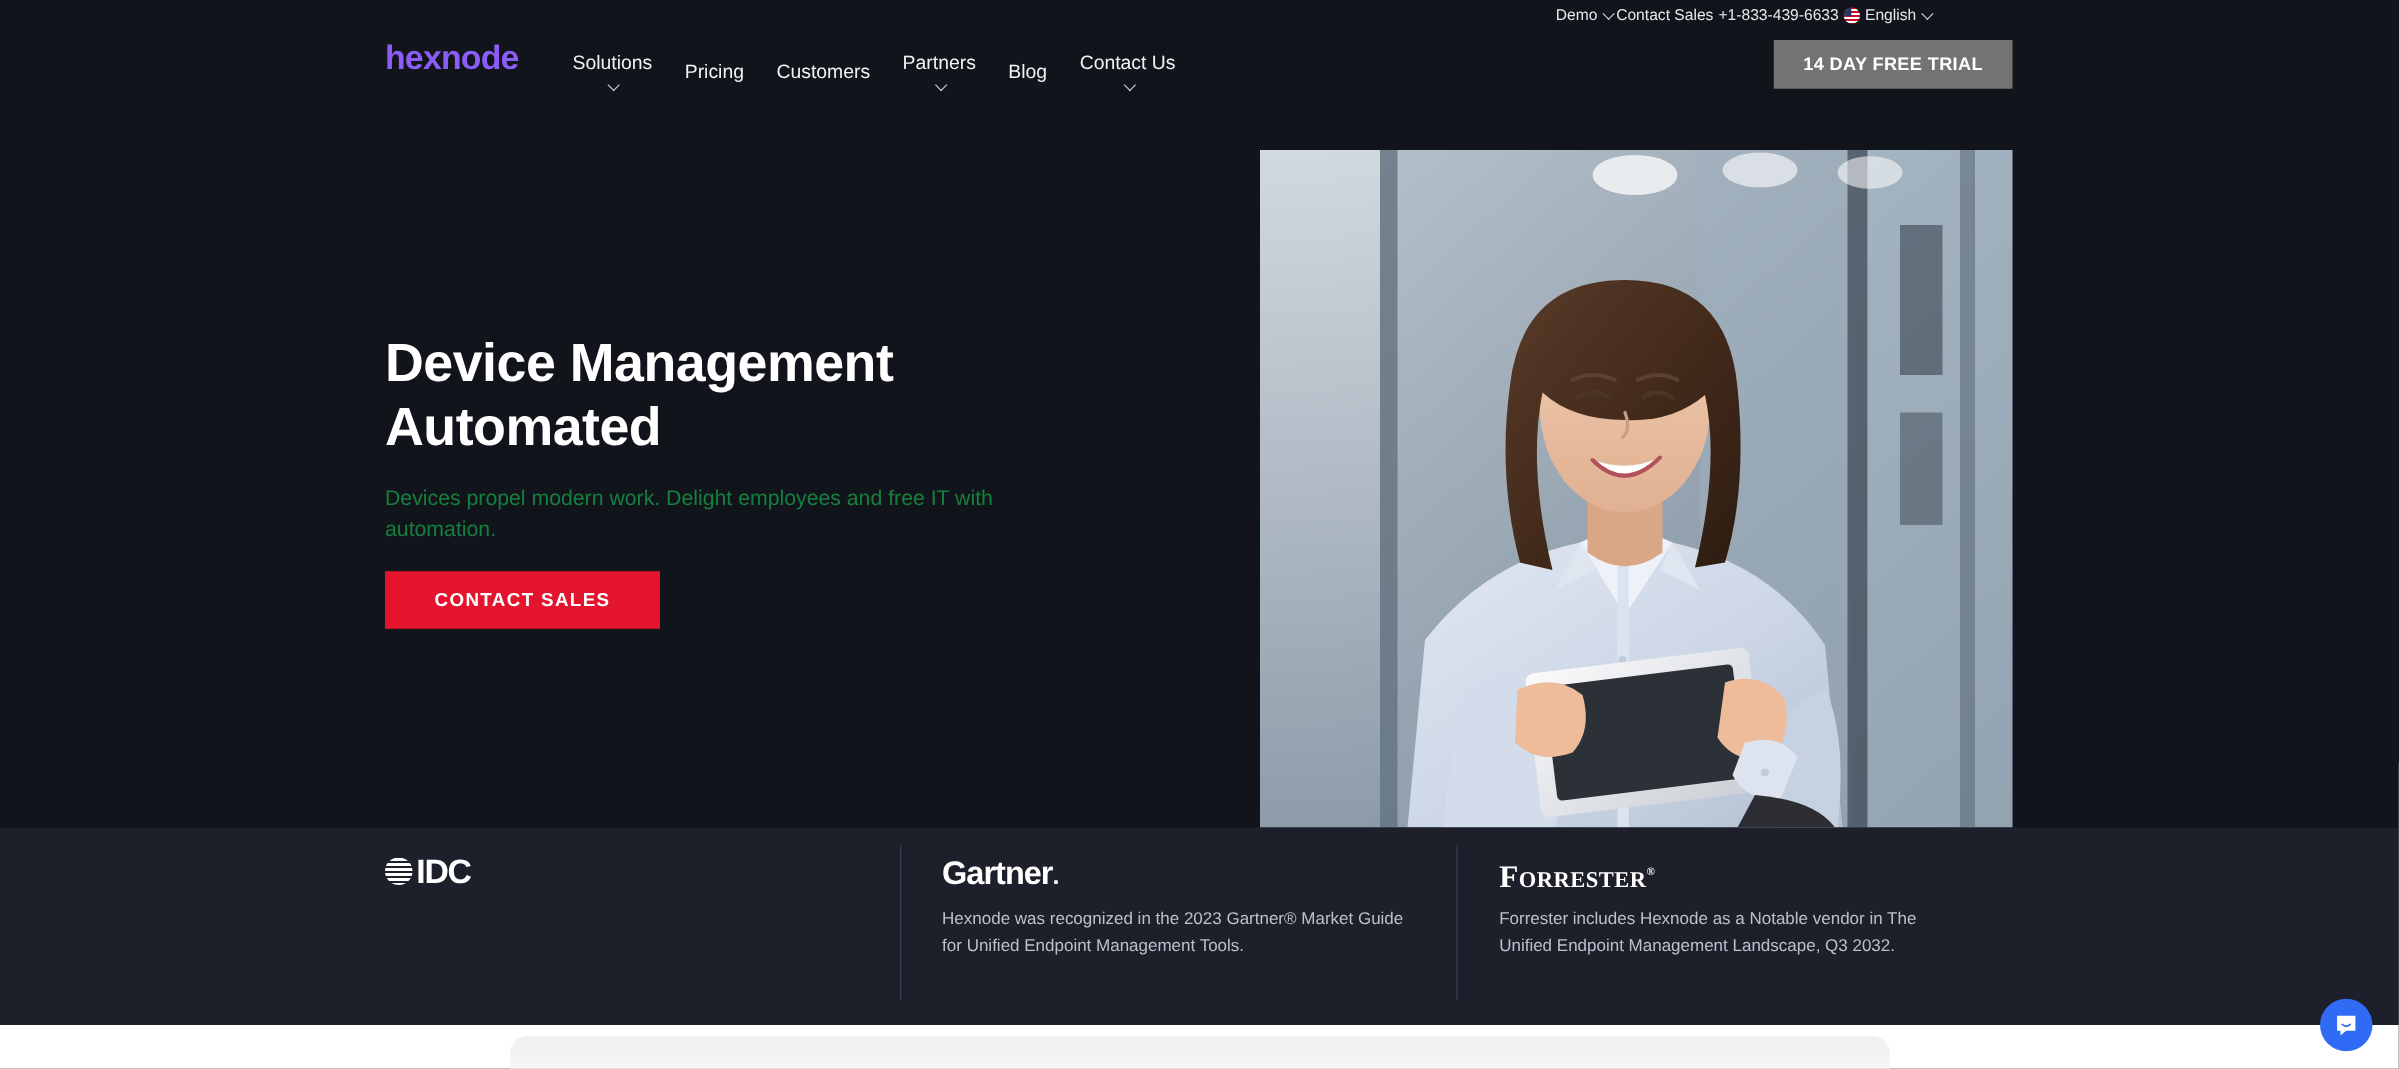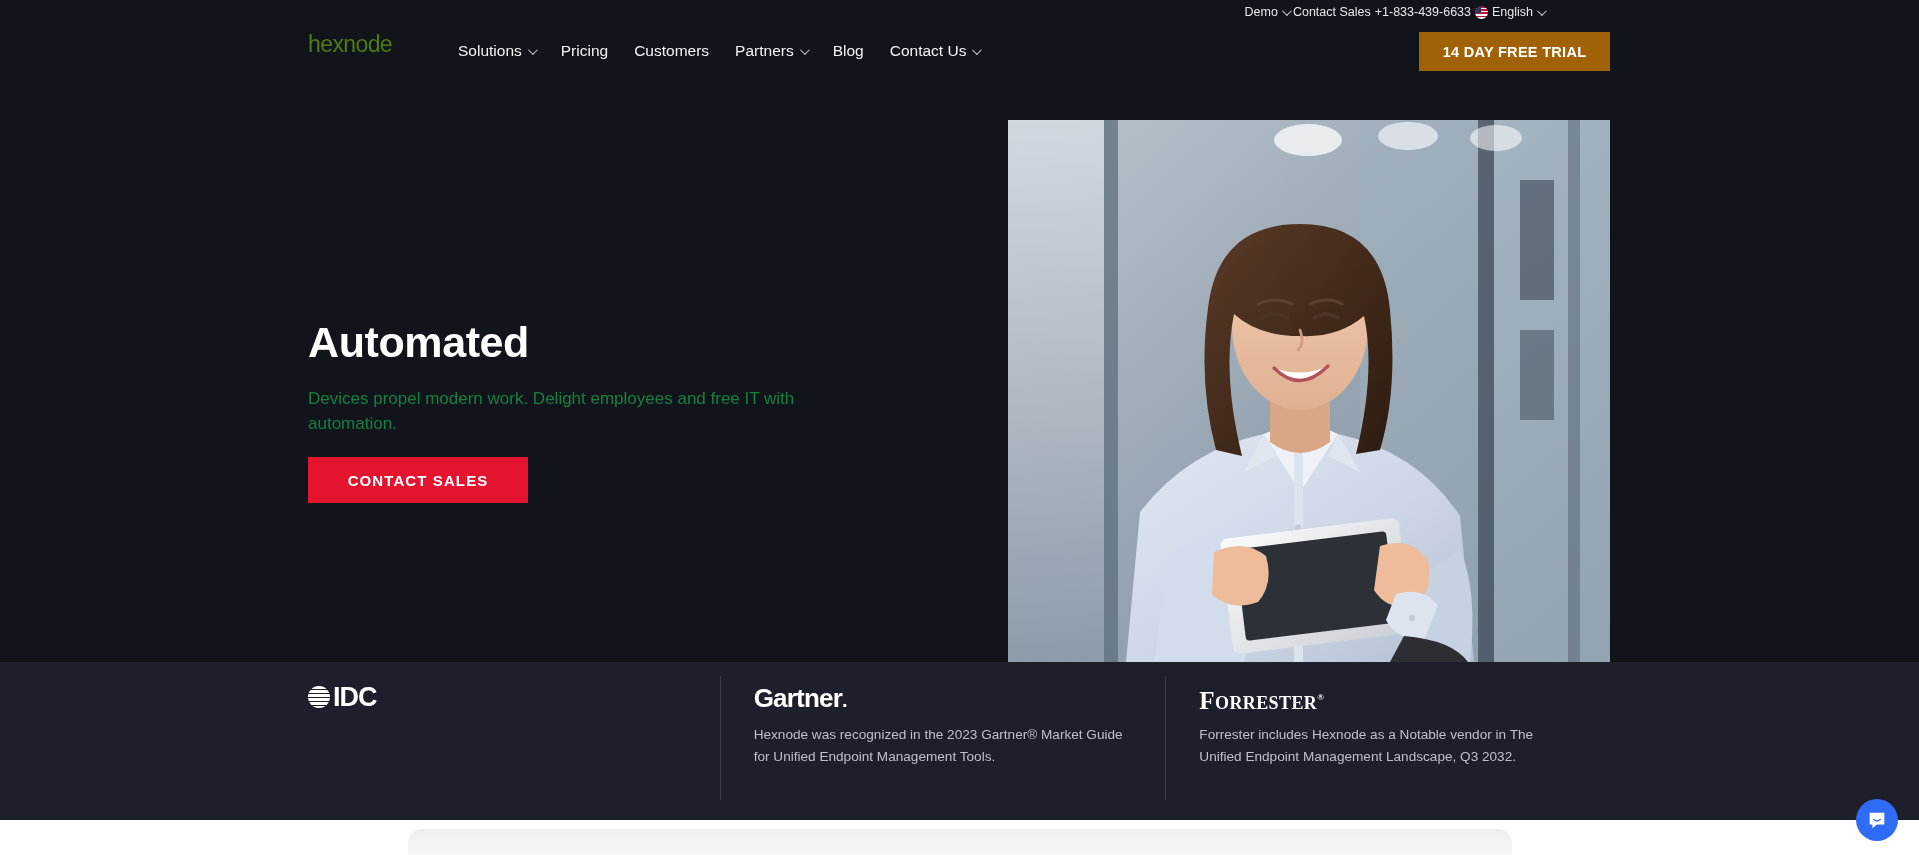--- a/index.html
+++ b/index.html
@@ -15,24 +15,24 @@
   .topbar{position:absolute;right:0;top:0;width:100%;height:24px;
     display:flex;justify-content:flex-end;align-items:center;gap:4px;padding-right:375px;}
   .topbar a{color:#e7e8ec;font-size:12.5px;text-decoration:none;display:flex;align-items:center;gap:4px;white-space:nowrap;}
   .chev{display:inline-block;width:7px;height:7px;border-right:1.3px solid #c9cbd4;border-bottom:1.3px solid #c9cbd4;transform:rotate(45deg) translateY(-2px);}
   .flag{width:13px;height:13px;border-radius:50%;overflow:hidden;display:inline-block;position:relative;flex:0 0 auto;
         background:repeating-linear-gradient(#c8102e 0 1.6px,#ffffff 1.6px 3.2px);}
   .flag::after{content:"";position:absolute;left:0;top:0;width:6px;height:7px;background:#2a3560;}
 
   
   .nav{position:absolute;left:0;top:24px;width:100%;height:62px;display:flex;align-items:center;}
-  .logo{position:absolute;left:308px;top:33px;font-size:23px;font-weight:400;color:#4d7c0f;letter-spacing:-0.6px;line-height:1;}
+  .logo{position:absolute;left:308px;top:33px;font-size:27px;font-weight:700;color:#8b5cf6;letter-spacing:-0.6px;line-height:1;}
   .navlinks{position:absolute;left:458px;top:42px;display:flex;align-items:center;gap:26px;}
-  .navlinks a{color:#f2f3f6;font-size:15.5px;text-decoration:none;display:flex;align-items:center;gap:6px;white-space:nowrap;}
-  .trial{position:absolute;left:1419px;top:32px;width:191px;height:39px;background:#a16207;color:#fff;
+  .navlinks a{color:#f2f3f6;font-size:15.5px;text-decoration:none;display:flex;align-items:center;gap:6px;white-space:nowrap;flex-direction:column;}
+  .trial{position:absolute;left:1419px;top:32px;width:191px;height:39px;background:#737373;color:#fff;
     font-size:14.5px;font-weight:700;letter-spacing:.3px;display:flex;align-items:center;justify-content:center;cursor:pointer;border:none;}
 
   
   .h1{position:absolute;left:308px;top:266px;font-size:43px;line-height:51px;font-weight:700;color:#ffffff;letter-spacing:-.4px;}
   .sub{position:absolute;left:308px;top:386px;width:520px;font-size:17px;line-height:25px;color:#15803d;}
   .cta{position:absolute;left:308px;top:457px;width:220px;height:46px;background:#e4142f;color:#fff;border:none;
     font-size:15px;font-weight:600;letter-spacing:1.1px;display:flex;align-items:center;justify-content:center;cursor:pointer;}
 
   
   .heroimg{position:absolute;left:1008px;top:120px;width:602px;height:542px;overflow:hidden;background:#8a98a8;}
@@ -113,21 +113,21 @@
       </a>
       <a href="#">
         <span>Contact Us</span>
         <span class="chev"></span>
       </a>
     </div>
 
     <button class="trial">14 DAY FREE TRIAL</button>
 
     <h1 class="h1">
-      <br>
+      <span>Device Management</span><br>
       <span>Automated</span>
     </h1>
     <p class="sub">Devices propel modern work. Delight employees and free IT with automation.</p>
     <button class="cta">CONTACT SALES</button>
 
     <div class="heroimg">
       <svg viewBox="0 0 602 542" preserveAspectRatio="xMidYMid slice">
         <defs>
           <linearGradient id="bgw" x1="0" y1="0" x2="1" y2="1">
             <stop offset="0" stop-color="#b9c4cd"></stop>

